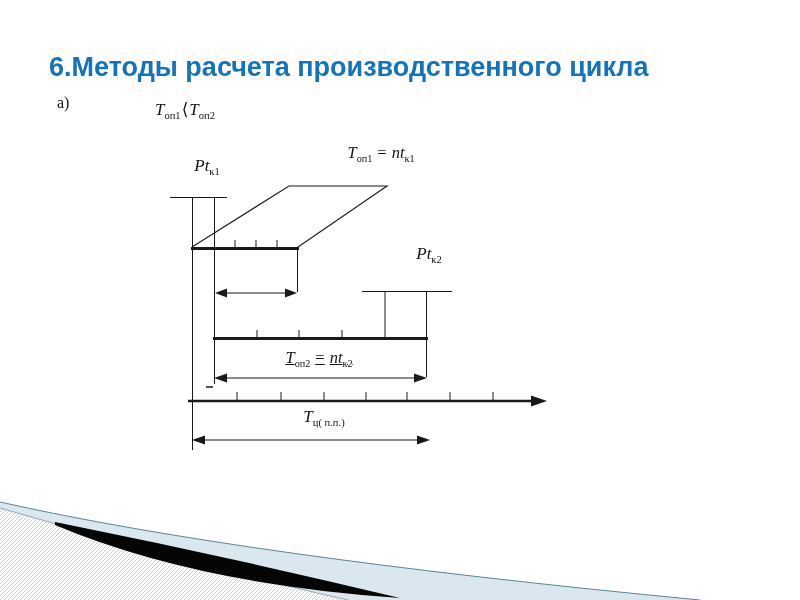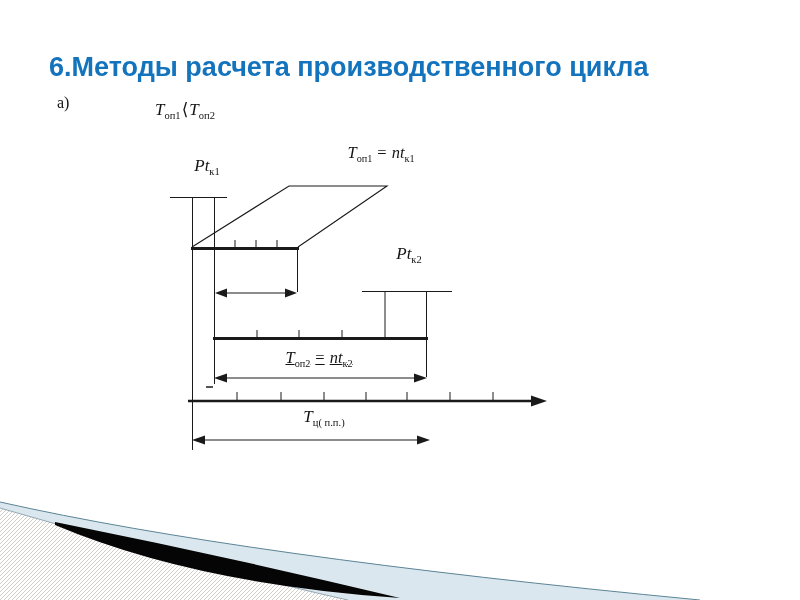--- a/index.html
+++ b/index.html
@@ -104,21 +104,21 @@
   </div>
 
   <div class="lbl frm cx" style="left:353px; top:143px; font-size:16.5px;margin-left:28px;">
     <i>T</i><sub>оп1</sub><span class="eq">=</span><i>nt</i><sub>к1</sub>
   </div>
 
   <div class="lbl frm cx" style="left:207px; top:156px;">
     <i>Pt</i><sub>к1</sub>
   </div>
 
-  <div class="lbl frm cx" style="left:409px; top:244px;">
+  <div class="lbl frm cx" style="left:429px; top:244px;">
     <i>Pt</i><sub>к2</sub>
   </div>
 
   <div class="lbl frm cx" style="left:319px; top:348px; font-size:16.5px;text-decoration:underline;">
     <i>T</i><sub>оп2</sub><span class="eq">=</span><i>nt</i><sub>к2</sub>
   </div>
 
   <div class="lbl frm cx" style="left:324px; top:407px;">
     <i>T</i><sub>ц( п.п.)</sub>
   </div>

